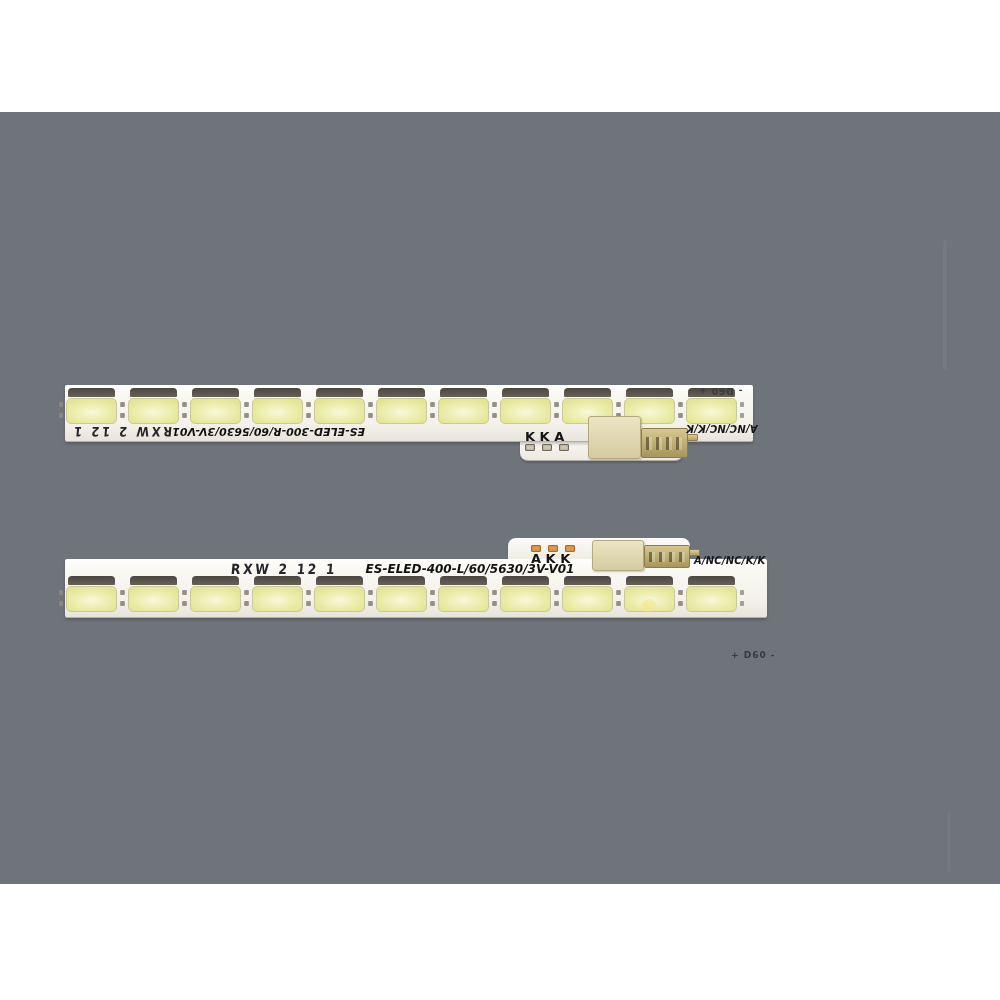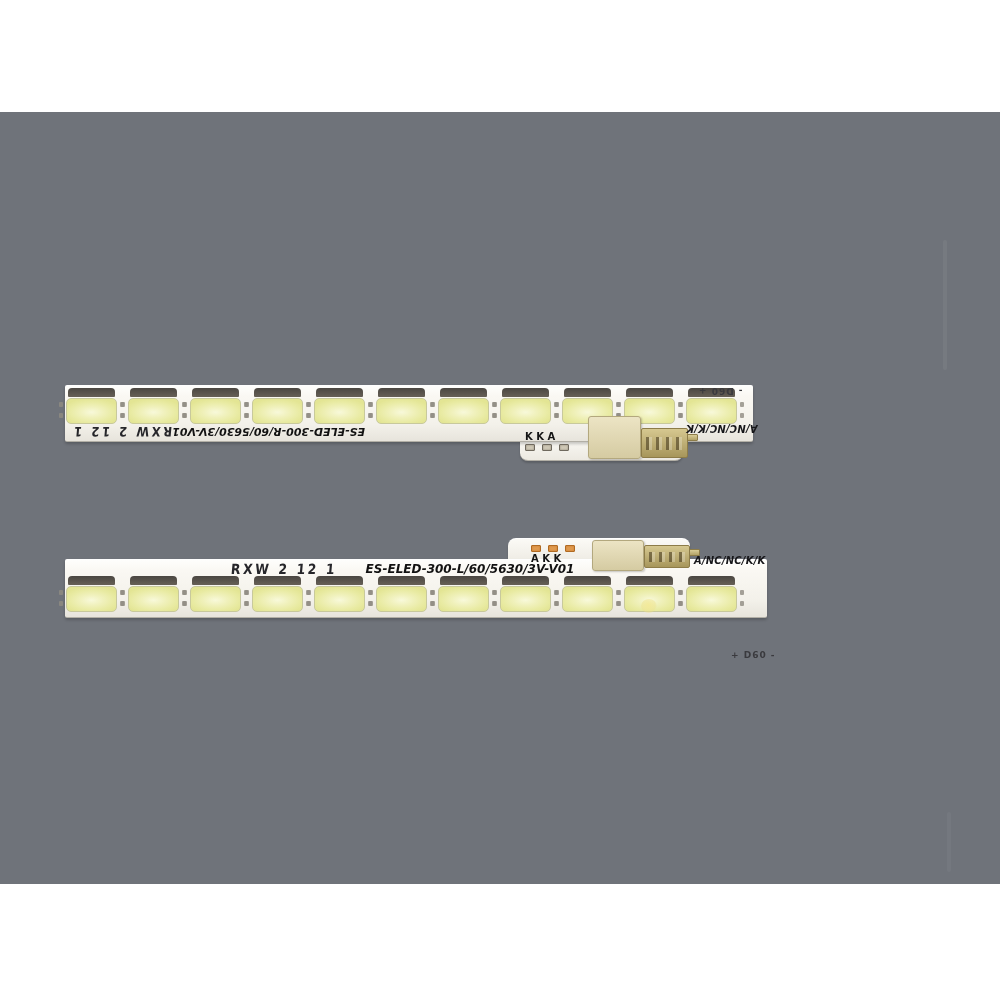--- a/index.html
+++ b/index.html
@@ -44,21 +44,21 @@
   .flip { transform:rotate(180deg); }
   .lab-top .hand { font-size:13px; }
   .lab-top .model { font-size:11px; }
 
   .pinlabel { position:absolute; font-size:10px; font-weight:bold; font-style:italic;
               color:#17171a; z-index:6; white-space:nowrap; letter-spacing:.2px; }
   .polarity { position:absolute; font-size:9px; font-weight:600; color:#3a3a3e; z-index:6;
               white-space:nowrap; letter-spacing:1px; }
 
   .padblock { position:absolute; z-index:6; width:60px; }
-  .padletters { display:flex; gap:8px; font-size:10px; font-weight:bold; color:#141414; line-height:10px; }
+  .padletters { display:flex; gap:8px; font-size:13px; font-weight:bold; color:#141414; line-height:10px; }
   .padrow { display:flex; gap:7px; margin-top:2px; }
   .padrow .pad { width:10px; height:7px; border-radius:1px; }
   .pad.dark   { background:#cfc8b6; border:1px solid #6f695e; box-shadow:inset 0 0 2px #8d8574; }
   .pad.orange { background:#e09a4e; border:1px solid #b06a22; box-shadow:inset 0 0 2px #c97a2f; }
   .padblock.inv .padrow { margin:0 0 2px 0; }
 
   .conn-beige { position:absolute; z-index:5; background:linear-gradient(#ece4c4,#d5cba2);
                 border:1px solid #b3a87e; border-radius:3px; box-shadow:1px 1px 2px rgba(0,0,0,.22); }
   .conn-gold { position:absolute; z-index:5; background:linear-gradient(#d6c890,#a7965b);
                border:1px solid #8d7c48; border-radius:2px; overflow:hidden; }
@@ -251,21 +251,21 @@
           <div class="chip" style="left: 621px;">
             <div class="band"></div>
             <div class="face"></div>
             <div class="pm pm-l"></div>
             <div class="pm pm-r"></div>
           </div>
         </div>
 
       <div class="label-line" style="left:166px; top:25px; width:340px; height:16px; gap:14px;">
         <span class="hand">RXW 2 12 1</span>
-        <span class="model">ES-ELED-300-L/60/5630/3V-V01</span>
+        <span class="model">ES-ELED-400-L/60/5630/3V-V01</span>
       </div>
 
       <div class="padblock inv" style="left:466px; top:9px;">
         <div class="padrow">
           <span class="pad orange"></span>
           <span class="pad orange"></span>
           <span class="pad orange"></span>
         </div>
         <div class="padletters">A K K</div>
       </div>

